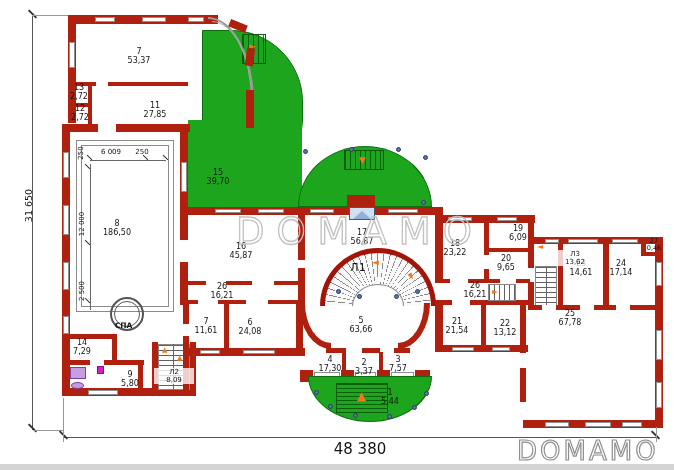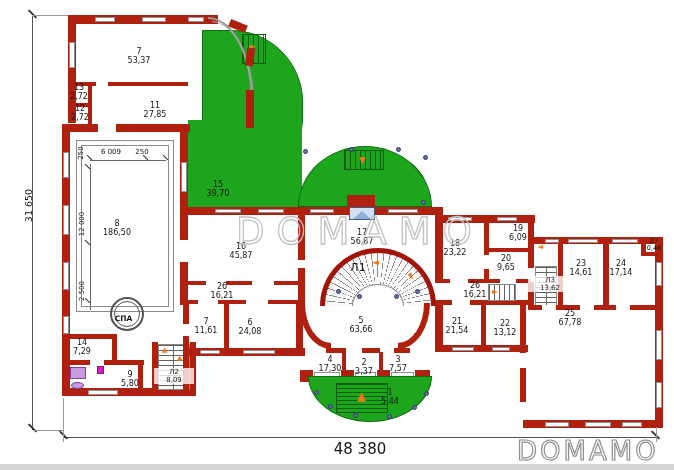--- a/index.html
+++ b/index.html
@@ -101,21 +101,21 @@
   <div class="tk2" style="left:84px;top:242px;"></div>
   <div class="tk2" style="left:84px;top:300px;"></div>
   <div class="dimsm rot" style="left:66px;top:149px;width:30px;">250</div>
   <div class="dimsm" style="left:96px;top:148px;width:30px;">6 009</div>
   <div class="dimsm" style="left:130px;top:148px;width:24px;">250</div>
   <div class="dimsm rot" style="left:62px;top:220px;width:40px;">12 000</div>
   <div class="dimsm rot" style="left:62px;top:287px;width:40px;">2 500</div>
 
   <div class="gl" style="left:110px;top:297px;width:34px;height:34px;border-radius:50%;border-width:2px;border-color:#555;"></div>
   <div class="gl" style="left:114px;top:301px;width:26px;height:26px;border-radius:50%;border-color:#555;"></div>
-  <div class="dimsm" style="left:113px;top:314px;width:21px;font-size:7.5px;font-weight:bold;">СПА</div>
+  <div class="dimsm" style="left:113px;top:321px;width:21px;font-size:7.5px;font-weight:bold;">СПА</div>
 
   <div class="w" style="left:62px;top:334px;width:54px;height:5px;"></div>
   <div class="w" style="left:112px;top:334px;width:5px;height:31px;"></div>
   <div class="w" style="left:62px;top:360px;width:82px;height:5px;"></div>
   <div class="gap" style="left:90px;top:360px;width:14px;height:5px;"></div>
   <div class="w" style="left:138px;top:360px;width:5px;height:33px;"></div>
   <div class="w" style="left:62px;top:388px;width:134px;height:8px;"></div>
   <div class="win" style="left:88px;top:390px;width:30px;height:5px;"></div>
   <div class="fix" style="left:70px;top:367px;width:16px;height:12px;"></div>
   <div class="fix" style="left:97px;top:366px;width:7px;height:8px;background:#d021c9;border-color:#8a0f85;"></div>
@@ -253,21 +253,21 @@
       <span>2,72</span>
     </div>
   <div class="rl" style="left:58px;top:104px;">
       <span>12</span>
       <span>2,72</span>
     </div>
   <div class="rl" style="left:133px;top:101px;">
       <span>11</span>
       <span>27,85</span>
     </div>
-  <div class="rl" style="left:196px;top:180px;">
+  <div class="rl" style="left:196px;top:168px;">
       <span>15</span>
       <span>39,70</span>
     </div>
   <div class="rl" style="left:95px;top:219px;">
       <span>8</span>
       <span>186,50</span>
     </div>
   <div class="rl" style="left:219px;top:242px;">
       <span>16</span>
       <span>45,87</span>
@@ -357,21 +357,21 @@
       <span>5,44</span>
     </div>
 
   <div class="rl" style="left:336px;top:262px;font-size:11px;">
       <span>Л1</span>
     </div>
   <div class="rl bgw" style="left:154px;top:368px;font-size:7px;width:40px;">
       <span>Л2</span>
       <span>8,09</span>
     </div>
-  <div class="rl bgw" style="left:528px;top:250px;font-size:7px;margin-top:26px;">
+  <div class="rl bgw" style="left:553px;top:250px;font-size:7px;">
       <span>Л3</span>
       <span>13,62</span>
     </div>
 
   <div class="tl" style="left:32px;top:16px;width:1px;height:414px;background:#555;"></div>
   <div class="tk" style="left:27px;top:13px;"></div>
   <div class="tk" style="left:27px;top:427px;"></div>
   <div class="tl" style="left:33px;top:15px;width:35px;height:1px;background:#999;"></div>
   <div class="tl" style="left:33px;top:430px;width:30px;height:1px;background:#999;"></div>
   <div class="dim rot" style="left:2px;top:200px;width:52px;">31 650</div>

